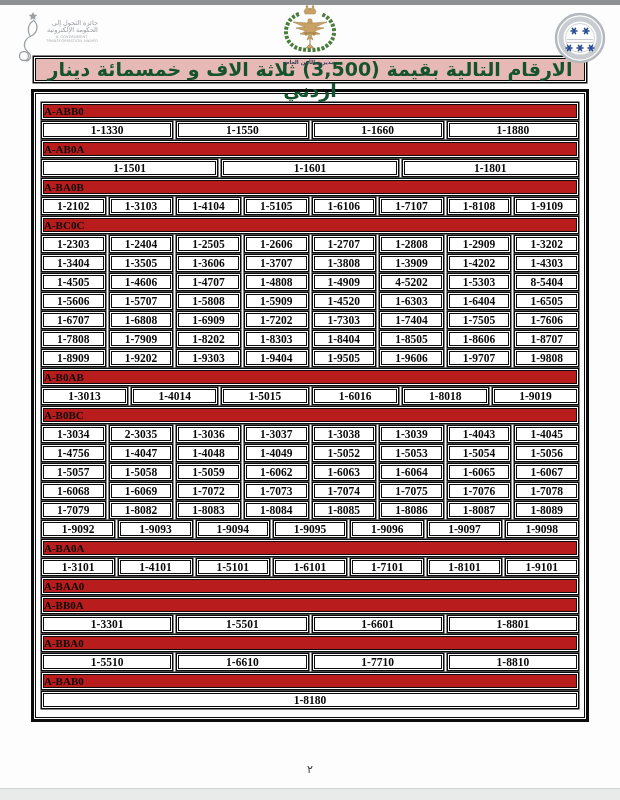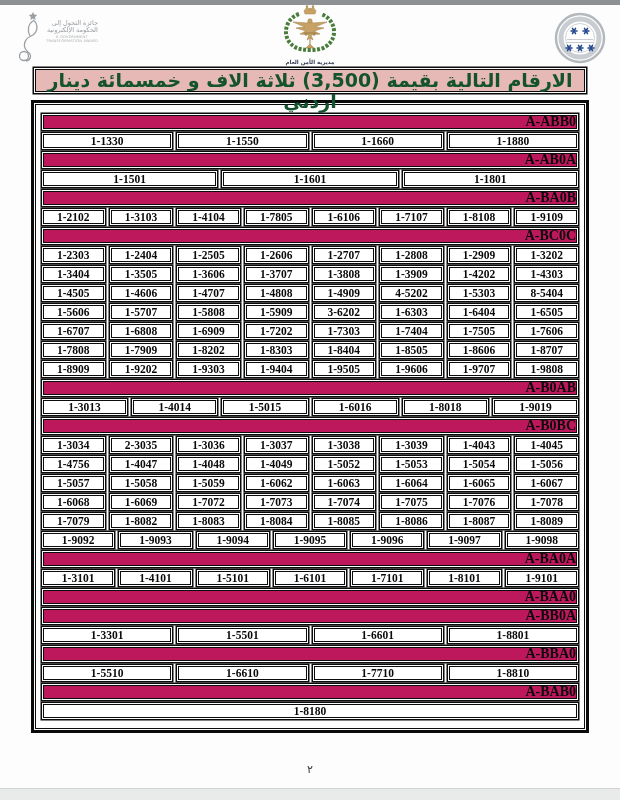--- a/index.html
+++ b/index.html
@@ -8,21 +8,21 @@
     background:#fdfdfd;font-family:"Liberation Serif",serif;
   }
   .scan-strip-top{
     position:absolute;top:0;left:0;width:620px;height:5px;background:#8d9194;
   }
   .scan-strip-bottom{
     position:absolute;bottom:0;left:0;width:620px;height:11px;
     background:#e9eaea;border-top:1px solid #d2d3d4;
   }
   
-  .page-header{position:relative;height:60px;margin-top:5px;}
+  .page-header{position:relative;height:49px;margin-top:5px;}
   .logo-left{position:absolute;left:16px;top:6px;display:flex;align-items:flex-start;}
   .logo-left .txt{direction:rtl;text-align:right;color:#979ca0;
     font-family:"DejaVu Sans",sans-serif;line-height:1.15;margin-top:9px;}
   .logo-left .txt .ar{font-size:6.5px;}
   .logo-left .txt .en{font-size:3.6px;color:#aaaeb1;letter-spacing:.2px;direction:ltr;text-align:center;}
   .logo-center{position:absolute;left:50%;transform:translateX(-50%);top:0;text-align:center;}
   .emblem-caption{font-family:"DejaVu Sans",sans-serif;font-size:5.5px;font-weight:bold;
     color:#343c52;margin-top:-2px;letter-spacing:.3px;}
   .logo-right{position:absolute;right:14px;top:7px;}
   
@@ -33,22 +33,22 @@
     font-family:"DejaVu Sans",sans-serif;font-weight:bold;font-size:19px;color:#14532d;
   }
   
   .table-outer{margin:8px 31px 0;border:3px solid #0b0b0b;padding:1px;}
   .table-inner{border:1px solid #0b0b0b;padding:5px;}
   .dbl{
     border:1px solid #0b0b0b;background:#fff;
     box-shadow:0 0 0 1px #fcfcfc,0 0 0 2.5px #0b0b0b;
   }
   .sec-header{
-    height:12px;line-height:12px;margin:5px 2px;text-align:right;
-    background:#be185d;font-weight:bold;font-size:14px;color:#0a0a0a;
+    height:12px;line-height:12px;margin:5px 2px;text-align:left;
+    background:#b91c1c;font-weight:bold;font-size:11px;color:#0a0a0a;
     font-family:"Liberation Serif",serif;
   }
   .num-row{display:flex;gap:7px;margin:5px 2px;}
   .num-cell{
     flex:1;height:12px;line-height:12px;text-align:center;
     font-weight:bold;font-size:11.5px;color:#0a0a0a;
     font-family:"Liberation Serif",serif;
   }
   
   .page-num{
@@ -169,21 +169,21 @@
       <div class="num-row">
         <div class="num-cell dbl">1-1501</div>
         <div class="num-cell dbl">1-1601</div>
         <div class="num-cell dbl">1-1801</div>
       </div>
       <div class="sec-header dbl">A-BA0B</div>
       <div class="num-row">
         <div class="num-cell dbl">1-2102</div>
         <div class="num-cell dbl">1-3103</div>
         <div class="num-cell dbl">1-4104</div>
-        <div class="num-cell dbl">1-7805</div>
+        <div class="num-cell dbl">1-5105</div>
         <div class="num-cell dbl">1-6106</div>
         <div class="num-cell dbl">1-7107</div>
         <div class="num-cell dbl">1-8108</div>
         <div class="num-cell dbl">1-9109</div>
       </div>
       <div class="sec-header dbl">A-BC0C</div>
       <div class="num-row">
         <div class="num-cell dbl">1-2303</div>
         <div class="num-cell dbl">1-2404</div>
         <div class="num-cell dbl">1-2505</div>
@@ -211,21 +211,21 @@
         <div class="num-cell dbl">1-4909</div>
         <div class="num-cell dbl">4-5202</div>
         <div class="num-cell dbl">1-5303</div>
         <div class="num-cell dbl">8-5404</div>
       </div>
       <div class="num-row">
         <div class="num-cell dbl">1-5606</div>
         <div class="num-cell dbl">1-5707</div>
         <div class="num-cell dbl">1-5808</div>
         <div class="num-cell dbl">1-5909</div>
-        <div class="num-cell dbl">3-6202</div>
+        <div class="num-cell dbl">1-4520</div>
         <div class="num-cell dbl">1-6303</div>
         <div class="num-cell dbl">1-6404</div>
         <div class="num-cell dbl">1-6505</div>
       </div>
       <div class="num-row">
         <div class="num-cell dbl">1-6707</div>
         <div class="num-cell dbl">1-6808</div>
         <div class="num-cell dbl">1-6909</div>
         <div class="num-cell dbl">1-7202</div>
         <div class="num-cell dbl">1-7303</div>

